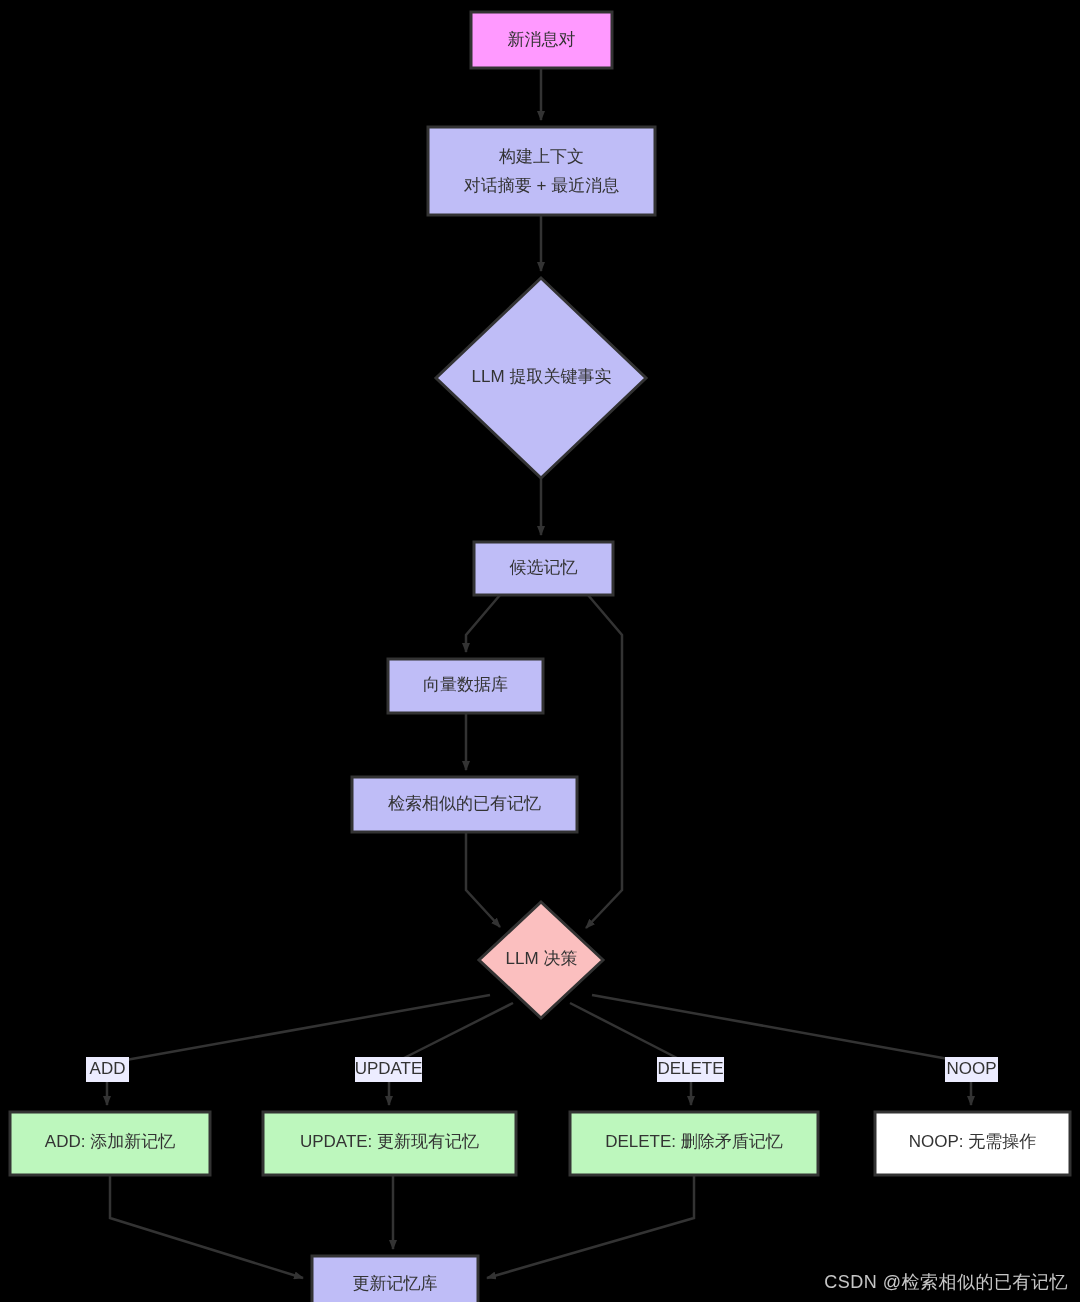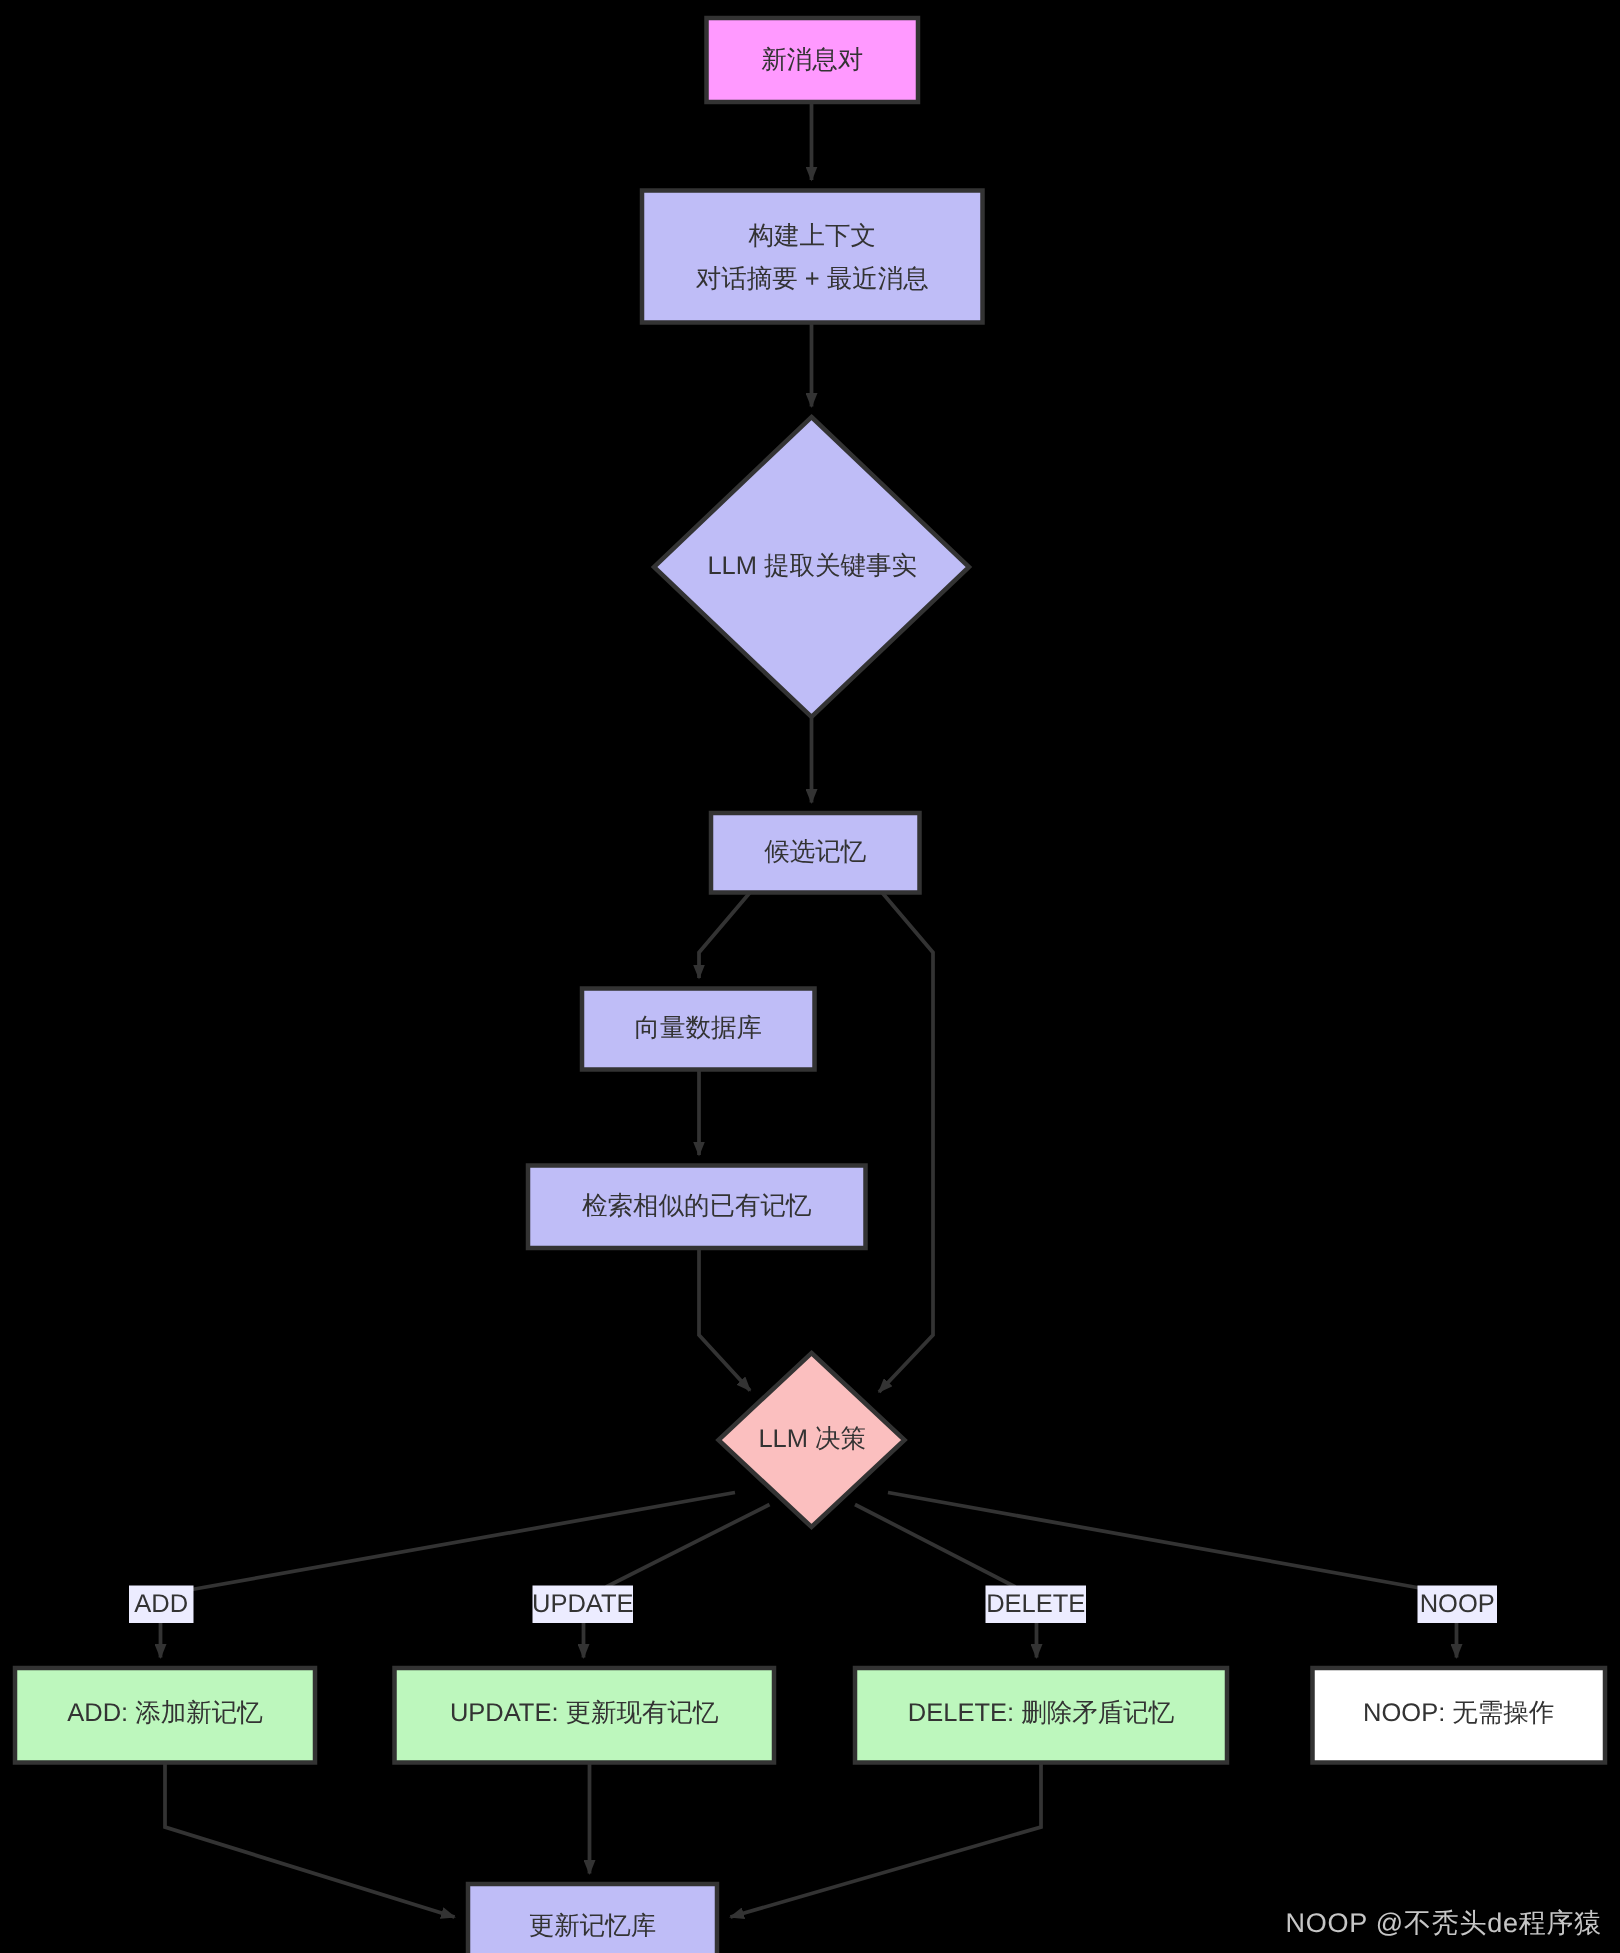--- a/index.html
+++ b/index.html
@@ -185,15 +185,15 @@
         <rect class="edge-label-bg" x="657" y="1057" width="67" height="25"></rect>
         <text class="edge-label-text" x="690.5" y="1070">DELETE</text>
       </g>
       <g>
         <rect class="edge-label-bg" x="945" y="1057" width="53" height="25"></rect>
         <text class="edge-label-text" x="971.5" y="1070">NOOP</text>
       </g>
     </g>
   </svg>
 
-  <div class="watermark">NOOP @不秃头de程序猿</div>
+  <div class="watermark">CSDN @检索相似的已有记忆</div>
 
 </div>
 
 </body></html>

